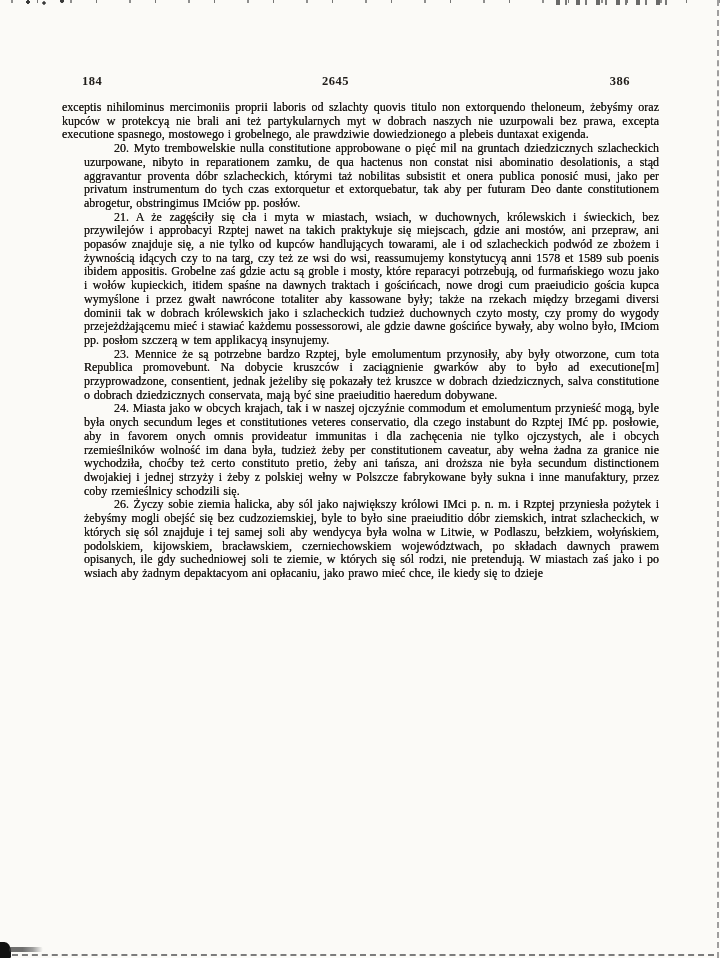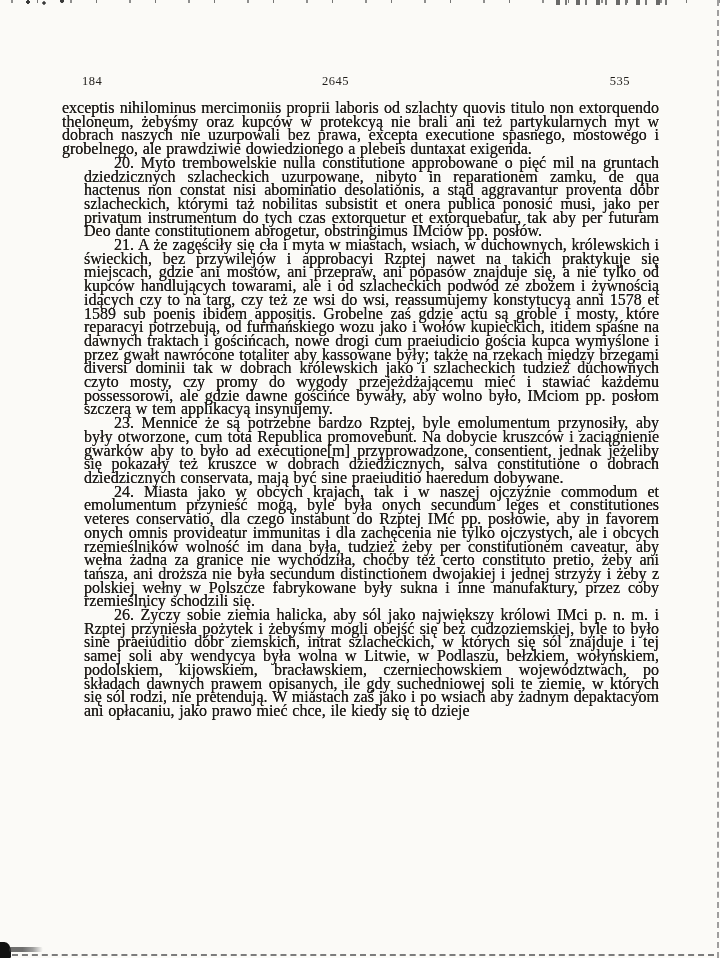--- a/index.html
+++ b/index.html
@@ -19,34 +19,34 @@
   }
 
   
   .running-head {
     position: absolute;
     top: 74px;
     left: 82px;
     width: 548px;
     height: 16px;
     font-size: 12.5px;
-    font-weight: normal;
+    font-weight: bold;
     letter-spacing: 0.5px;
   }
   .running-head .hl { position: absolute; left: 0; top: 0; }
   .running-head .hc { position: absolute; left: 240px; top: 0; }
   .running-head .hr { position: absolute; right: 0; top: 0; }
 
   
   .text-block {
     position: absolute;
     top: 101px;
     left: 62px;
     width: 597px;
-    font-size: 16px;
+    font-size: 12px;
     line-height: 13.7px;
     text-align: justify;
     word-spacing: 0.8px;
     text-shadow: 0 0 0.35px currentColor;
   }
   .text-block p {
     margin: 0;
     padding: 0;
   }
   .text-block p.indented {
@@ -108,21 +108,21 @@
   <div class="artifact top-left-mark"></div>
   <div class="artifact top-right-mark"></div>
   <div class="artifact right-edge-line"></div>
   <div class="artifact bottom-edge-line"></div>
   <div class="artifact bottom-left-blob"></div>
   <div class="artifact bottom-left-tail"></div>
 
   <div class="running-head">
     <span class="hl">184</span>
     <span class="hc">2645</span>
-    <span class="hr">535</span>
+    <span class="hr">386</span>
   </div>
 
   <div class="text-block">
     <p>exceptis nihilominus mercimoniis proprii laboris od szlachty quovis titulo non extorquendo theloneum, żebyśmy oraz kupców w protekcyą nie brali ani też partykularnych myt w dobrach naszych nie uzurpowali bez prawa, excepta executione spasnego, mostowego i grobelnego, ale prawdziwie dowiedzionego a plebeis duntaxat exigenda.</p>
     <p class="indented">20. Myto trembowelskie nulla constitutione approbowane o pięć mil na gruntach dziedzicznych szlacheckich uzurpowane, nibyto in reparationem zamku, de qua hactenus non constat nisi abominatio desolationis, a stąd aggravantur proventa dóbr szlacheckich, którymi taż nobilitas subsistit et onera publica ponosić musi, jako per privatum instrumentum do tych czas extorquetur et extorquebatur, tak aby per futuram Deo dante constitutionem abrogetur, obstringimus IMciów pp. posłów.</p>
     <p class="indented">21. A że zagęściły się cła i myta w miastach, wsiach, w duchownych, królewskich i świeckich, bez przywilejów i approbacyi Rzptej nawet na takich praktykuje się miejscach, gdzie ani mostów, ani przepraw, ani popasów znajduje się, a nie tylko od kupców handlujących towarami, ale i od szlacheckich podwód ze zbożem i żywnością idących czy to na targ, czy też ze wsi do wsi, reassumujemy konstytucyą anni 1578 et 1589 sub poenis ibidem appositis. Grobelne zaś gdzie actu są groble i mosty, które reparacyi potrzebują, od furmańskiego wozu jako i wołów kupieckich, itidem spaśne na dawnych traktach i gościńcach, nowe drogi cum praeiudicio gościa kupca wymyślone i przez gwałt nawrócone totaliter aby kassowane były; także na rzekach między brzegami diversi dominii tak w dobrach królewskich jako i szlacheckich tudzież duchownych czyto mosty, czy promy do wygody przejeżdżającemu mieć i stawiać każdemu possessorowi, ale gdzie dawne gościńce bywały, aby wolno było, IMciom pp. posłom szczerą w tem applikacyą insynujemy.</p>
     <p class="indented">23. Mennice że są potrzebne bardzo Rzptej, byle emolumentum przynosiły, aby były otworzone, cum tota Republica promovebunt. Na dobycie kruszców i zaciągnienie gwarków aby to było ad executione[m] przyprowadzone, consentient, jednak jeżeliby się pokazały też kruszce w dobrach dziedzicznych, salva constitutione o dobrach dziedzicznych conservata, mają być sine praeiuditio haeredum dobywane.</p>
     <p class="indented">24. Miasta jako w obcych krajach, tak i w naszej ojczyźnie commodum et emolumentum przynieść mogą, byle była onych secundum leges et constitutiones veteres conservatio, dla czego instabunt do Rzptej IMć pp. posłowie, aby in favorem onych omnis provideatur immunitas i dla zachęcenia nie tylko ojczystych, ale i obcych rzemieślników wolność im dana była, tudzież żeby per constitutionem caveatur, aby wełna żadna za granice nie wychodziła, choćby też certo constituto pretio, żeby ani tańsza, ani droższa nie była secundum distinctionem dwojakiej i jednej strzyży i żeby z polskiej wełny w Polszcze fabrykowane były sukna i inne manufaktury, przez coby rzemieślnicy schodzili się.</p>
     <p class="indented">26. Życzy sobie ziemia halicka, aby sól jako największy królowi IMci p. n. m. i Rzptej przyniesła pożytek i żebyśmy mogli obejść się bez cudzoziemskiej, byle to było sine praeiuditio dóbr ziemskich, intrat szlacheckich, w których się sól znajduje i tej samej soli aby wendycya była wolna w Litwie, w Podlaszu, bełzkiem, wołyńskiem, podolskiem, kijowskiem, bracławskiem, czerniechowskiem województwach, po składach dawnych prawem opisanych, ile gdy suchedniowej soli te ziemie, w których się sól rodzi, nie pretendują. W miastach zaś jako i po wsiach aby żadnym depaktacyom ani opłacaniu, jako prawo mieć chce, ile kiedy się to dzieje</p>
   </div>

